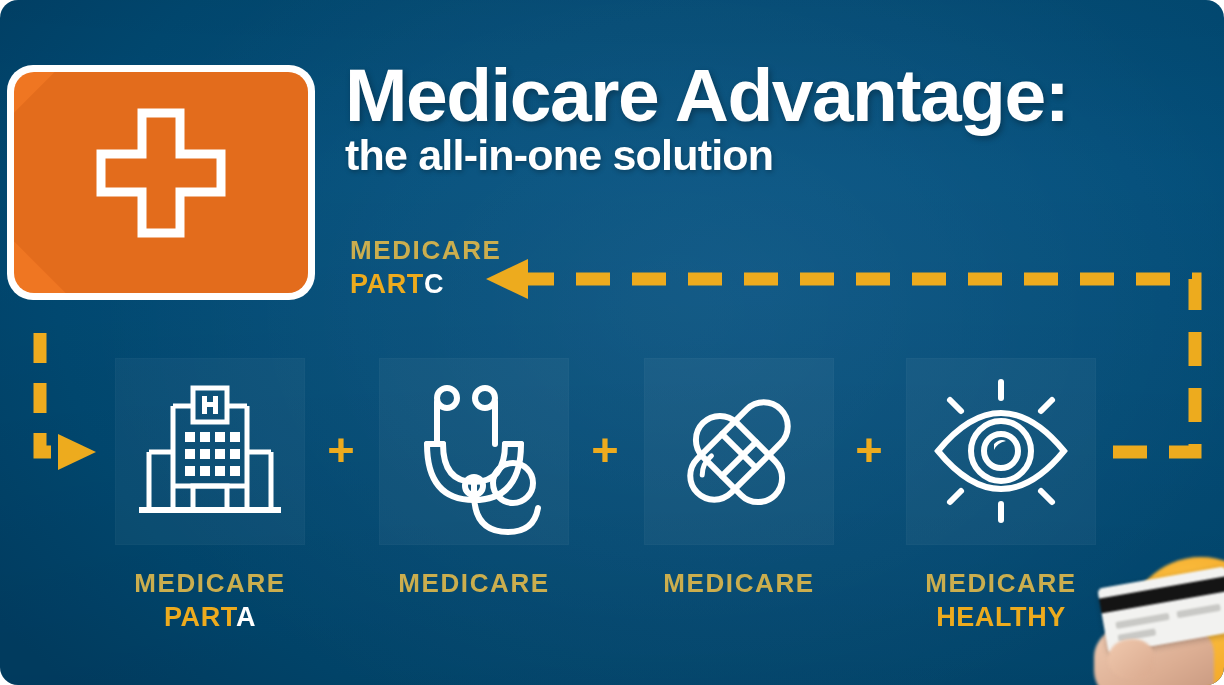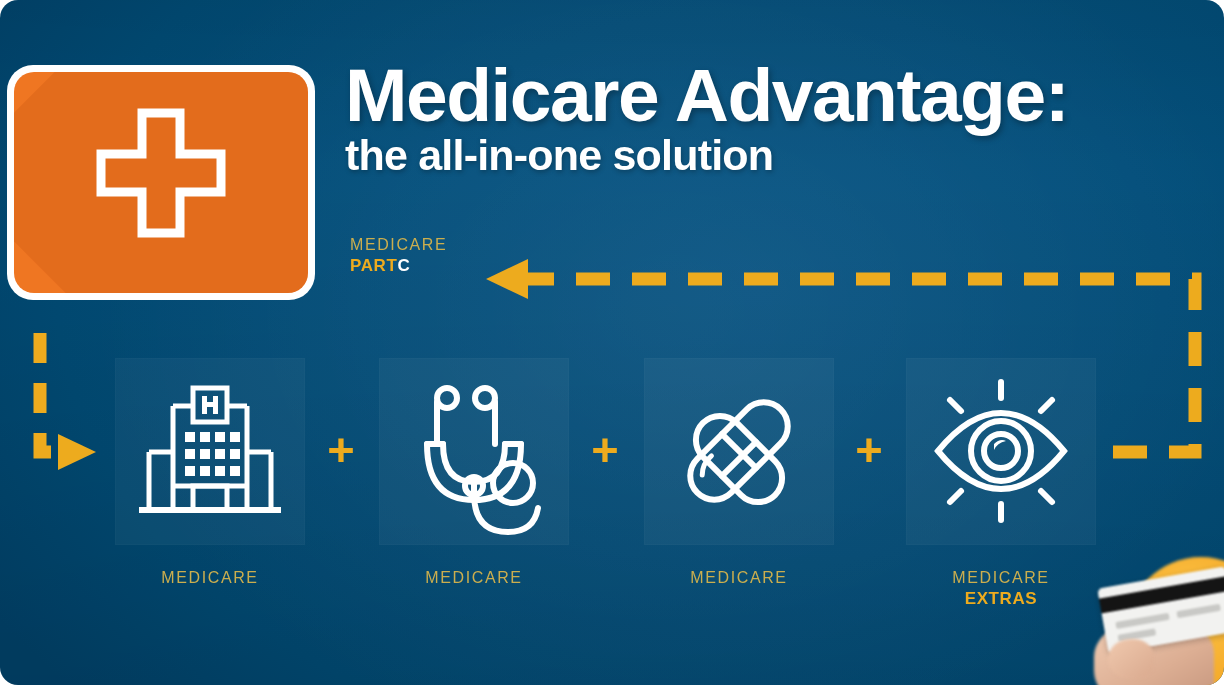--- a/index.html
+++ b/index.html
@@ -82,27 +82,27 @@
   }
 
   
   #partc-block {
     position:absolute;
     left:350px; top:236px;
     text-align:left;
   }
   .cap-top {
     color:#cbae4e;
-    font-size:16px;
-    font-weight:normal;
+    font-size:26px;
+    font-weight:bold;
     letter-spacing:1.6px;
     line-height:1.15;
   }
   .cap-bot {
-    font-size:17px;
+    font-size:27px;
     font-weight:bold;
     letter-spacing:0.6px;
     line-height:1.2;
     margin-top:2px;
     white-space:nowrap;
   }
   .cap-bot .gold { color:#edab1e; }
   .cap-bot .wht  { color:#ffffff; }
 
   
@@ -269,20 +269,23 @@
           <rect x="115" y="91" width="10" height="10"></rect>
           <rect x="70" y="108" width="10" height="10"></rect>
           <rect x="85" y="108" width="10" height="10"></rect>
           <rect x="100" y="108" width="10" height="10"></rect>
           <rect x="115" y="108" width="10" height="10"></rect>
         </g>
       </svg>
     </div>
     <div class="pillar-caption">
       <div class="cap-top">MEDICARE</div>
+      <div class="cap-bot">
+        <span class="gold">PART</span><span class="wht">A</span>
+      </div>
     </div>
   </div>
 
   <div class="plus" style="left:321px;">+</div>
 
   <div class="pillar" style="left:379px;">
     <div class="pillar-card">
       <svg viewBox="0 0 190 187">
         <g fill="none" stroke="#ffffff" stroke-width="6" stroke-linecap="round" stroke-linejoin="round">
 
@@ -360,21 +363,21 @@
           <line x1="146" y1="42" x2="135" y2="53"></line>
           <line x1="55" y1="133" x2="44" y2="144"></line>
         </g>
 
         <path d="M88 86 q6 -6 12 -3 q-9 2 -12 9 z" fill="#ffffff"></path>
       </svg>
     </div>
     <div class="pillar-caption">
       <div class="cap-top">MEDICARE</div>
       <div class="cap-bot">
-        <span class="gold">EXTRAS</span><span class="wht"></span>
+        <span class="gold">HEALTHY</span><span class="wht"></span>
       </div>
     </div>
   </div>
 
   <div id="photo">
     <div id="photo-blob"></div>
     <div id="photo-hand"></div>
     <div id="photo-card">
       <div id="photo-stripe"></div>
       <div class="photo-line" style="left:12px; top:36px; width:54px;"></div>

